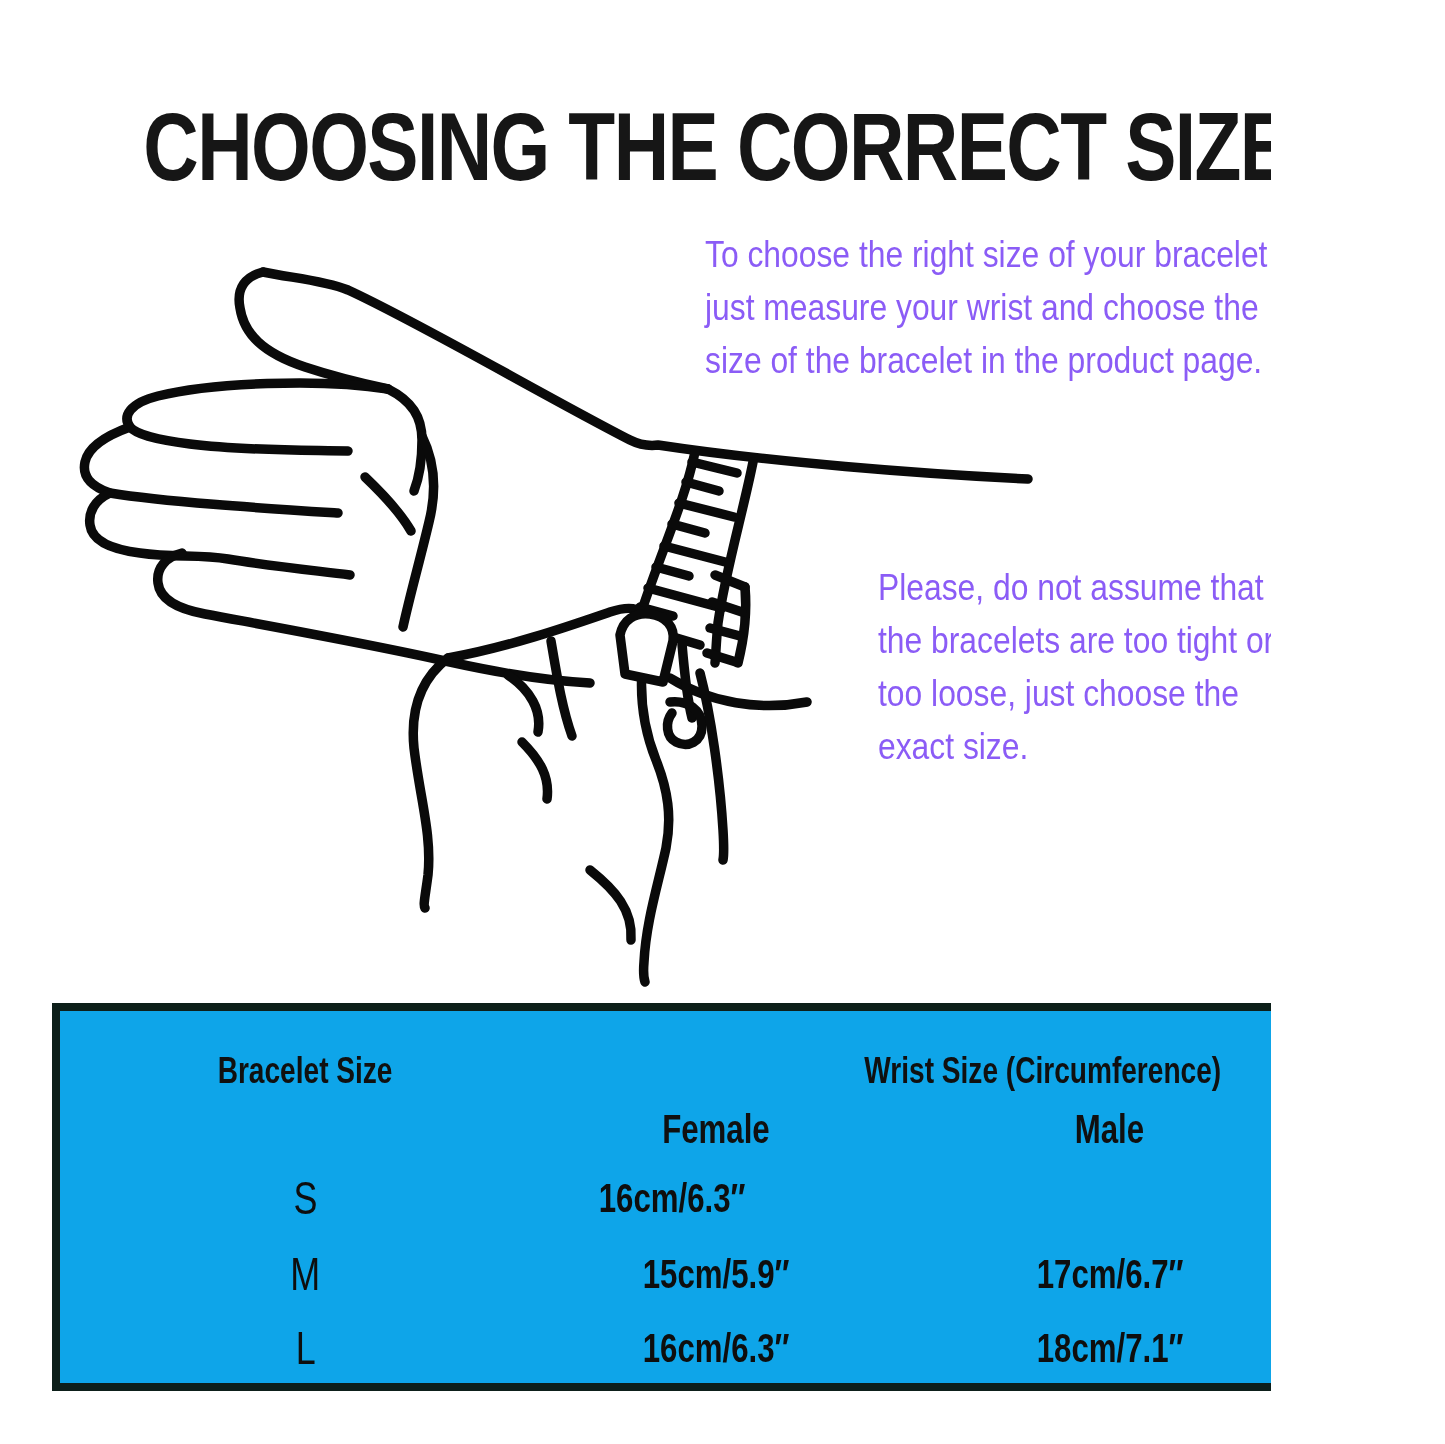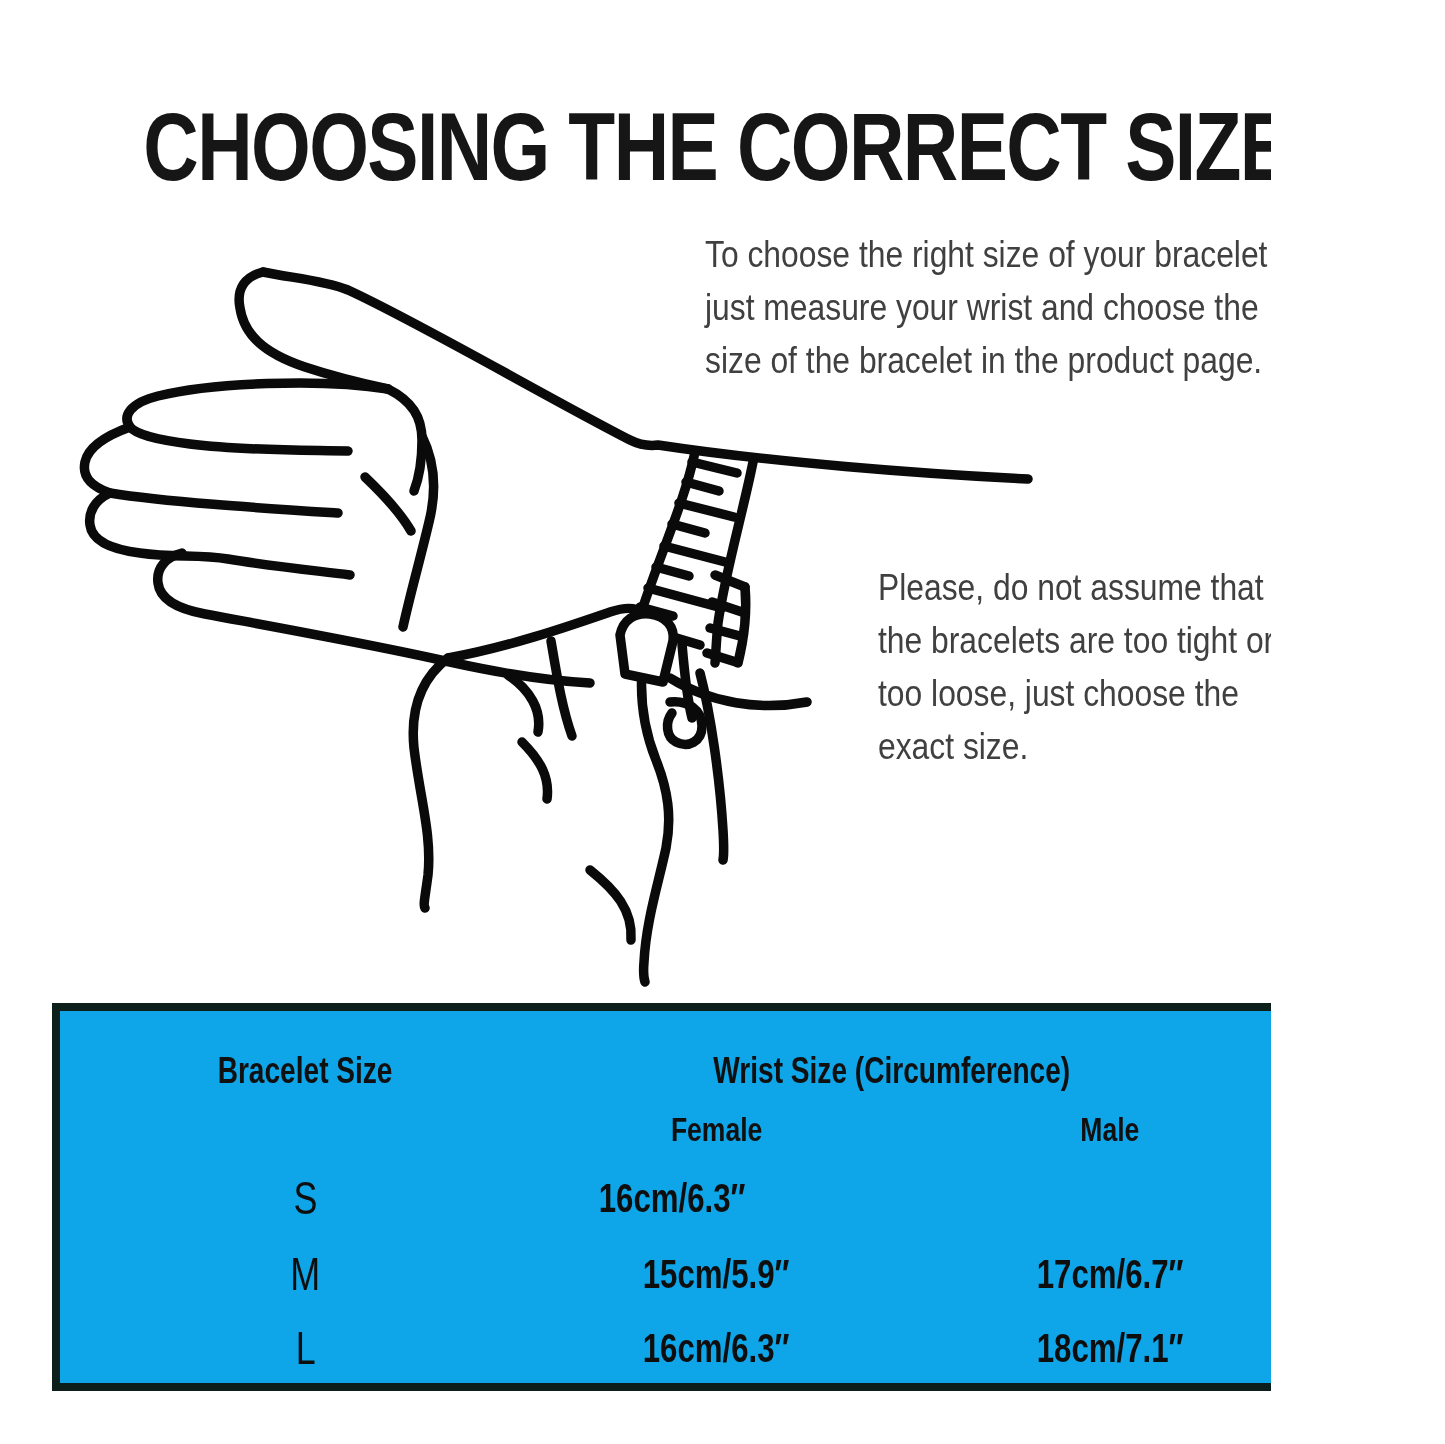--- a/index.html
+++ b/index.html
@@ -7,43 +7,43 @@
     position:relative;width:1271px;height:1444px;background:#ffffff;overflow:hidden;
     font-family:"Liberation Sans",sans-serif;color:#141414;
   }
   
   .title-wrap{position:absolute;left:0;right:0;top:92px;text-align:center;}
   .title{
     display:inline-block;font-size:96px;font-weight:800;letter-spacing:-2px;
     transform:scaleX(0.80);transform-origin:center;white-space:nowrap;color:#161616;
   }
   
-  .para{position:absolute;font-size:37px;line-height:53px;color:#404040;}
+  .para{position:absolute;font-size:37px;line-height:53px;color:#8b5cf6;}
   .para .inner{transform:scaleX(0.86);transform-origin:left top;}
   .para-intro{left:705px;top:228px;}
   .para-note{left:878px;top:561px;}
   .para .line{white-space:nowrap;}
   
   .illus{position:absolute;left:70px;top:250px;}
   .illus path, .illus line{stroke:#0a0a0a;stroke-width:9.5;fill:none;stroke-linecap:round;stroke-linejoin:round;}
   .illus .nail{fill:#ffffff;}
   
   .size-table{
     position:absolute;left:52px;top:1003px;width:1342px;height:388px;
     box-sizing:border-box;border:8px solid #0d1f1a;background:#0ea5e9;
     display:flex;flex-direction:column;
   }
   .trow{display:grid;grid-template-columns:34% 31% 35%;align-items:center;}
   .trow .cell{text-align:center;}
   .trow .c1{padding-left:40px;}
   .trow .c3{padding-right:88px;}
-  .trow .cmerge{grid-column:2 / 4;text-align:center;padding-right:114px;}
+  .trow .cmerge{grid-column:2 / 4;text-align:right;padding-right:114px;}
   .cx{display:inline-block;transform:scaleX(0.78);transform-origin:center;white-space:nowrap;}
   .row-head{margin-top:34px;height:52px;font-size:36px;font-weight:700;color:#101010;}
-  .row-subhead{margin-top:8px;height:48px;font-size:34px;font-weight:700;color:#101010;}
+  .row-subhead{margin-top:8px;height:48px;font-size:40px;font-weight:700;color:#101010;}
   .row-data{margin-top:14px;height:62px;font-size:40px;font-weight:600;color:#0e0e0e;}
   .row-data .size-letter{font-size:46px;font-weight:400;}
   .row-last{margin-top:12px;}
 </style>
 </head>
 <body>
 
 <div class="page">
 
   <div class="title-wrap">

